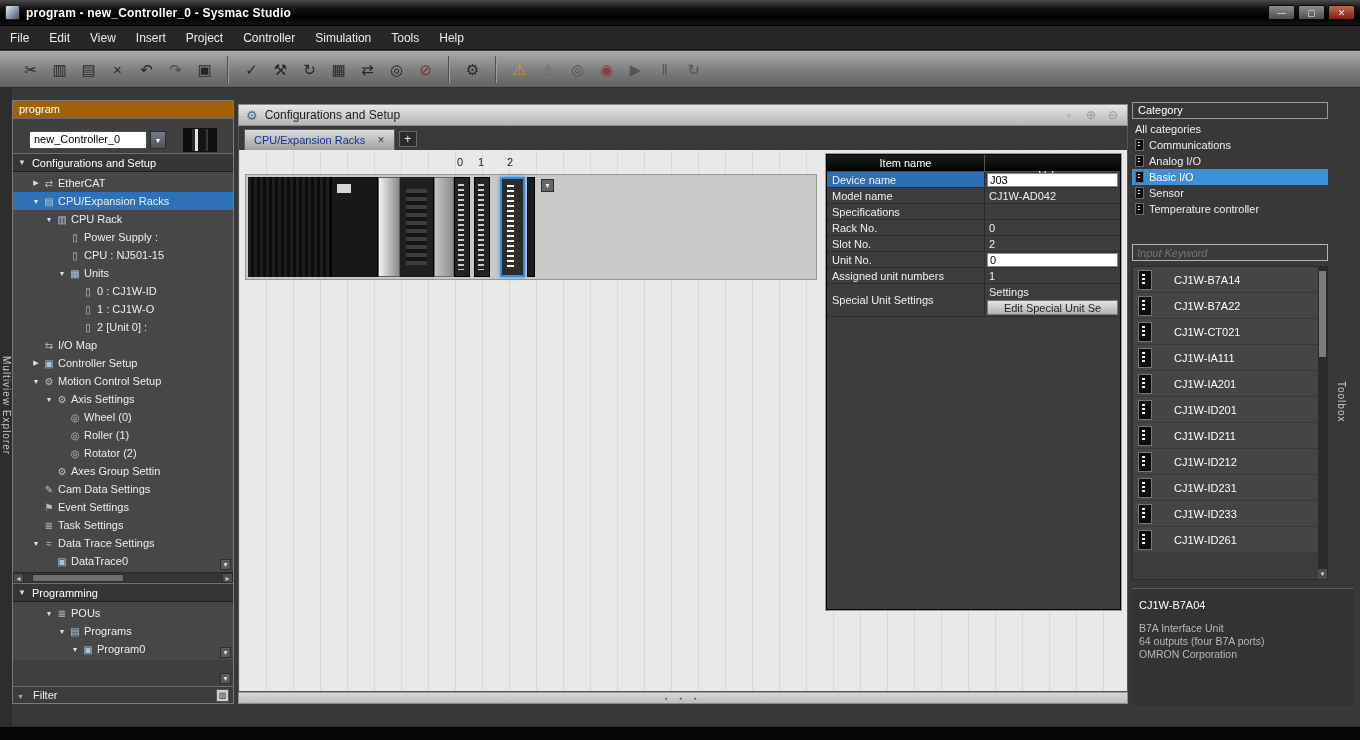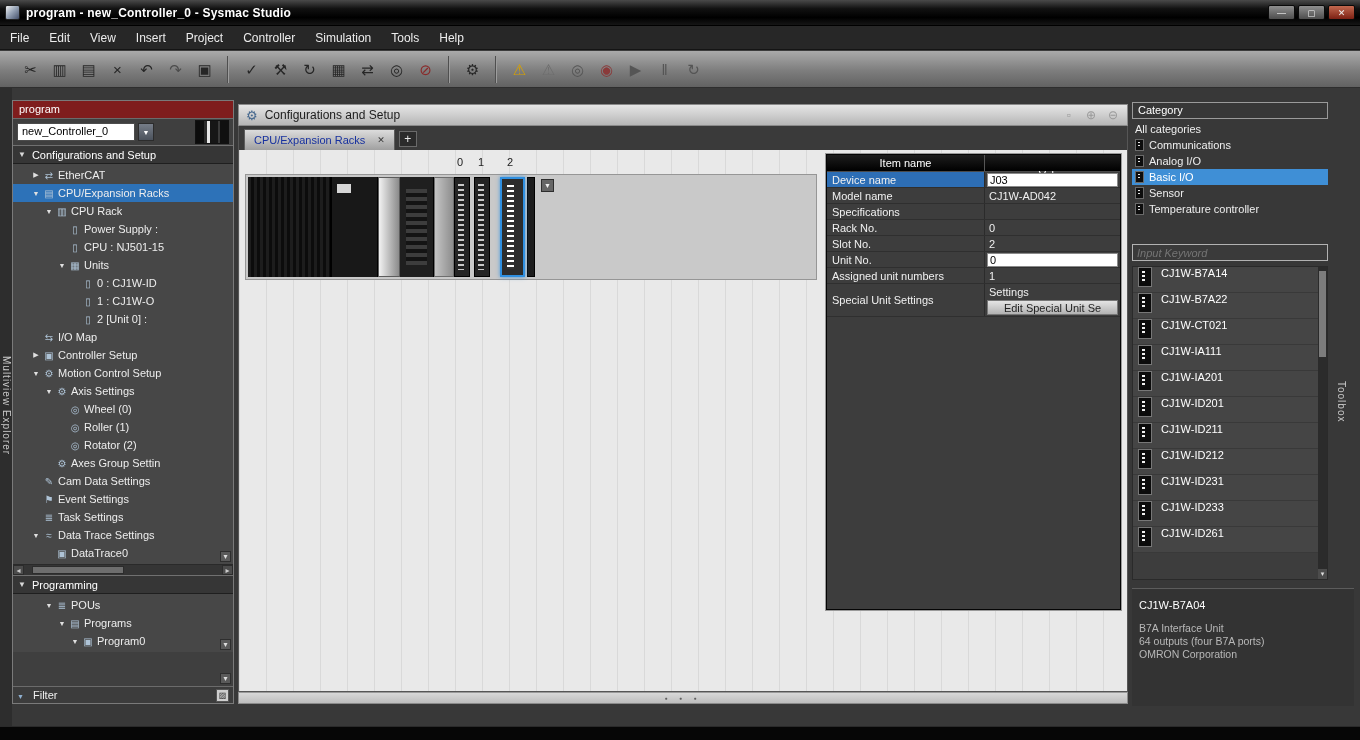--- a/index.html
+++ b/index.html
@@ -39,23 +39,23 @@
   .statusbar{position:absolute;bottom:0;left:0;right:0;height:14px;background:#060606;border-top:1px solid #2a2a2a;}
 
   .v-label{position:absolute;writing-mode:vertical-rl;color:#c9c9c9;font-size:10px;white-space:nowrap;letter-spacing:1px;}
   .left-strip{position:absolute;left:0;top:0;bottom:0;width:12px;background:#2d2d2d;}
   .left-strip .v-label{left:1px;top:42%;}
   .right-vlabel{left:1336px;top:46%;}
 
   
   .explorer{position:absolute;left:12px;top:12px;width:222px;height:604px;background:#3f3f3f;
     border:1px solid #7a7a7a;display:flex;flex-direction:column;}
-  .explorer-header{height:18px;background:#7f1d1d;border-bottom:1px solid #6b6b6b;color:#fff;
+  .explorer-header{height:18px;background:#a16207;border-bottom:1px solid #6b6b6b;color:#fff;
     padding:2px 6px;font-size:11px;}
-  .controller-row{height:26px;display:flex;align-items:center;padding:3px 4px;gap:3px;background:#3f3f3f;}
+  .controller-row{height:26px;display:flex;align-items:center;padding:3px 16px;gap:3px;background:#3f3f3f;margin-top:8px;}
   .controller-select{width:118px;height:18px;background:#fff;border:1px solid #4c4c4c;color:#000;
     font-size:11px;padding:1px 4px;overflow:hidden;white-space:nowrap;}
   .caret-btn{width:16px;height:18px;background:linear-gradient(180deg,#767d88,#4b525c);
     border:1px solid #2c2c2c;color:#fff;display:flex;align-items:center;justify-content:center;}
   .caret-btn::before{content:"▼";font-size:7px;}
   .controller-thumb{margin-left:auto;width:34px;height:24px;border:1px solid #111;
     background:linear-gradient(90deg,#0c0c0c 0 8px,#2a2a2a 8px 11px,#e6e6e6 11px 14px,#161616 14px 22px,#3a3a3a 22px 24px,#101010 24px 34px);}
   .section-header{height:19px;background:#363636;border-top:1px solid #707070;border-bottom:1px solid #1f1f1f;
     color:#fff;display:flex;align-items:center;gap:6px;padding-left:5px;font-size:11px;}
   .section-header::before{content:"▼";font-size:8px;color:#d8d8d8;}
@@ -166,21 +166,21 @@
   .cat-list{width:196px;}
   .cat-row{height:16px;display:flex;align-items:center;gap:5px;padding-left:3px;color:#eee;}
   .cat-row.selected{background:#3f8fd6;color:#fff;}
   .cat-ico{width:9px;height:12px;background:#0d0d0d;border:1px solid #6a6a6a;position:relative;flex:0 0 9px;}
   .cat-ico::before{content:"";position:absolute;left:2px;top:2px;width:2px;bottom:2px;
     background:repeating-linear-gradient(180deg,#e8e8e8 0 1px,#111 1px 3px);}
   .kw-input{width:196px;height:17px;margin-top:27px;background:#3a3a3a;border:1px solid #b2b2b2;
     color:#c9c9c9;font-style:italic;font-size:11px;font-family:"Liberation Sans",sans-serif;padding:0 4px;}
   .unit-list{width:196px;height:314px;margin-top:5px;position:relative;background:#3d3d3d;border:1px solid #2a2a2a;}
   .unit-rows{position:absolute;left:0;top:0;right:9px;bottom:0;overflow:hidden;}
-  .unit-row{height:26px;display:flex;gap:9px;padding-left:5px;background:#454545;
+  .unit-row{height:26px;display:flex;align-items:center;gap:22px;padding-left:5px;background:#454545;
     border-bottom:1px solid #393939;color:#fff;}
   .unit-ico{width:14px;height:20px;background:#0b0b0b;border:1px solid #777;position:relative;flex:0 0 14px;}
   .unit-ico::before{content:"";position:absolute;left:3px;top:3px;width:3px;bottom:3px;
     background:repeating-linear-gradient(180deg,#f0f0f0 0 2px,#111 2px 4px);}
   .vscroll{position:absolute;right:0;top:0;bottom:0;width:9px;background:#2b2b2b;}
   .vscroll-thumb{position:absolute;left:1px;right:1px;top:4px;height:86px;background:#7c7c7c;}
   .vscroll-btn{position:absolute;left:0;right:0;bottom:0;height:10px;background:#4c4c4c;color:#ddd;
     display:flex;align-items:center;justify-content:center;}
   .vscroll-btn::before{content:"▾";font-size:7px;}
   .detail-panel{width:222px;flex:1;margin-top:8px;background:#333;border-top:1px solid #5c5c5c;padding:10px 7px;}

